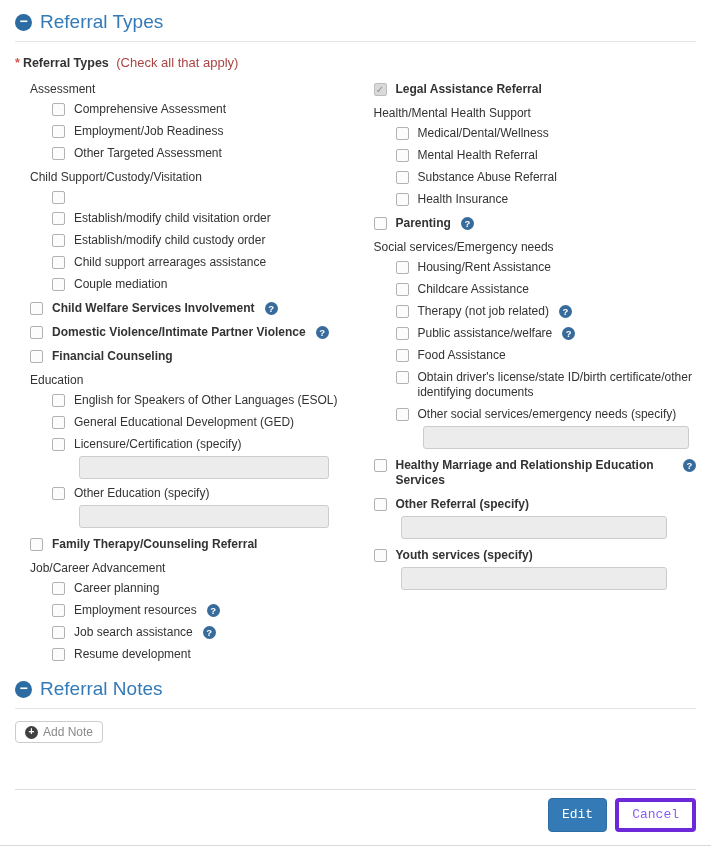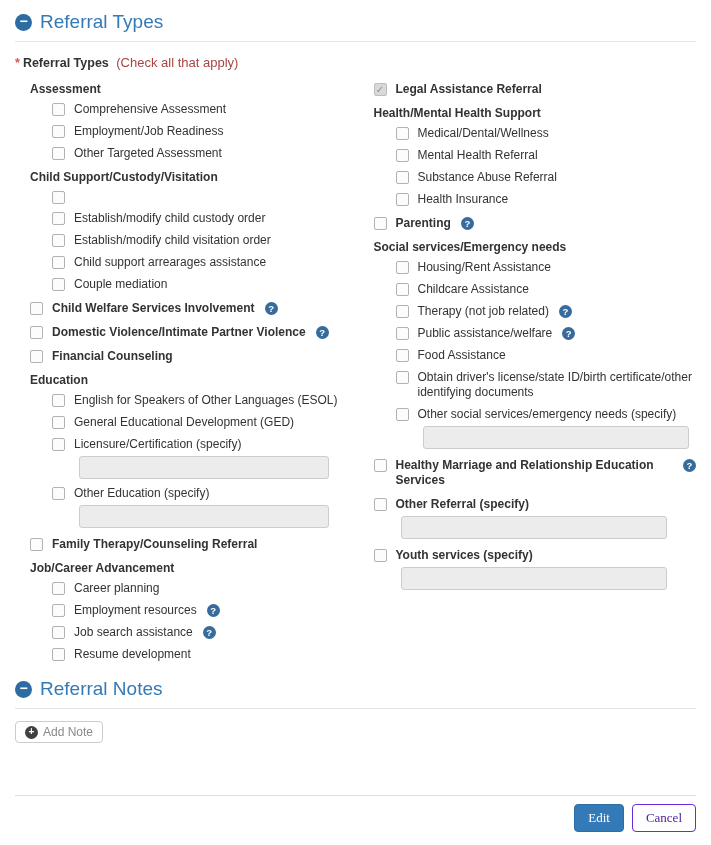--- a/index.html
+++ b/index.html
@@ -23,21 +23,21 @@
   .section-title{color:var(--accent);font-size:19px;line-height:22px}
   .section-divider{border:none;border-top:1px solid #e1e5e9;margin:3px 0 0 0}
   .required-line{margin:13px 0 12px 0;font-size:12.5px}
   .req-star{color:var(--req);font-weight:bold;margin-right:3px}
   .req-label{font-weight:bold;color:#333}
   .req-hint{color:var(--hint);font-size:13px;margin-left:4px}
   .columns{display:flex;flex:none}
   .col{width:50%;padding-left:15px}
   .col-right{padding-left:18px}
   .block{margin-bottom:9px}
-  .group-header{font-weight:bold;margin-bottom:5px;line-height:15px}
+  .group-header{font-weight:normal;margin-bottom:5px;line-height:15px}
   .item{margin-bottom:7px}
   .item.sub{margin-left:22px}
   .crow{display:flex;align-items:flex-start;gap:9px;line-height:15px}
   .cb{
     width:13px;height:13px;border:1px solid #b2b2b2;border-radius:2px;
     background:#fcfcfc;flex:none;margin-top:1px;font-size:10px;line-height:11px;
     text-align:center;color:transparent;cursor:pointer;
   }
   .cb.checked.disabled{background:#d9d9d9;border-color:#bdbdbd;color:#8f8f8f;cursor:default}
   .crow.bold .lbl{font-weight:bold}
@@ -60,23 +60,23 @@
     color:#8a8a8a;font-family:inherit;cursor:pointer;
   }
   .plus-icon{
     width:13px;height:13px;border-radius:50%;background:#404040;color:#fff;
     font-size:10px;font-weight:bold;line-height:12px;text-align:center;flex:none;
   }
   .footer{
     margin-top:auto;border-top:1px solid #ddd;padding:8px 0 13px 0;
     display:flex;justify-content:flex-end;gap:8px;
   }
-  .btn{font-family:Liberation Serif, serif;font-size:13px;border-radius:4px;padding:5px 13px;cursor:pointer;line-height:16px}
+  .btn{font-family:Liberation Mono, monospace;font-size:13px;border-radius:4px;padding:5px 13px;cursor:pointer;line-height:16px}
   .btn-edit{background:var(--accent);border:1px solid #2e6da4;color:#fff}
-  .btn-cancel{background:#fff;border:1px solid #6d28d9;color:#4c1d95}
+  .btn-cancel{background:#fff;border:4px solid #6d28d9;color:#8b5cf6}
 </style>
 </head>
 <body>
 
 <div class="page">
 
   <div class="section-header">
     <span class="collapse-icon">−</span>
     <span class="section-title">Referral Types</span>
   </div>
@@ -113,27 +113,27 @@
         <div class="block">
           <div class="group-header">Child Support/Custody/Visitation</div>
           <div class="item sub">
             <div class="crow">
               <span class="cb"></span>
             </div>
           </div>
           <div class="item sub">
             <div class="crow">
               <span class="cb"></span>
+              <span class="lbl">Establish/modify child visitation order</span>
+            </div>
+          </div>
+          <div class="item sub">
+            <div class="crow">
+              <span class="cb"></span>
               <span class="lbl">Establish/modify child custody order</span>
-            </div>
-          </div>
-          <div class="item sub">
-            <div class="crow">
-              <span class="cb"></span>
-              <span class="lbl">Establish/modify child visitation order</span>
             </div>
           </div>
           <div class="item sub">
             <div class="crow">
               <span class="cb"></span>
               <span class="lbl">Child support arrearages assistance</span>
             </div>
           </div>
           <div class="item sub">
             <div class="crow">

